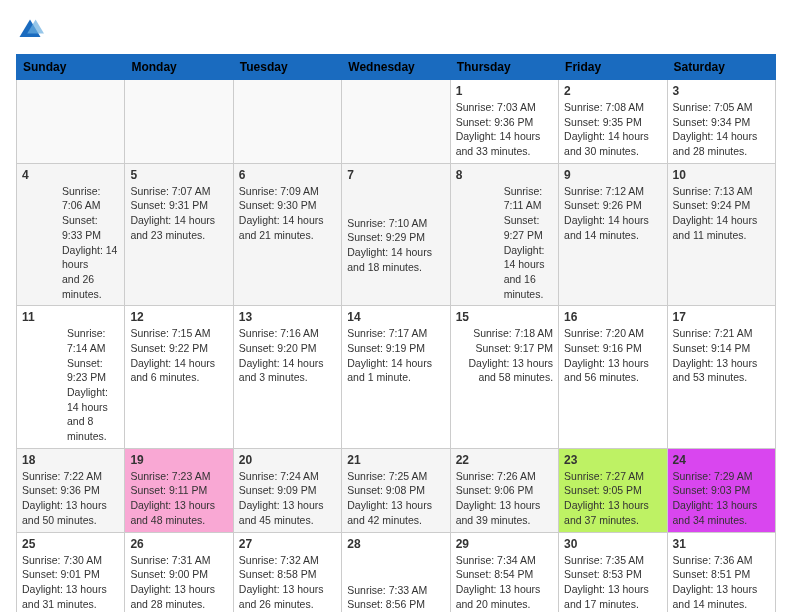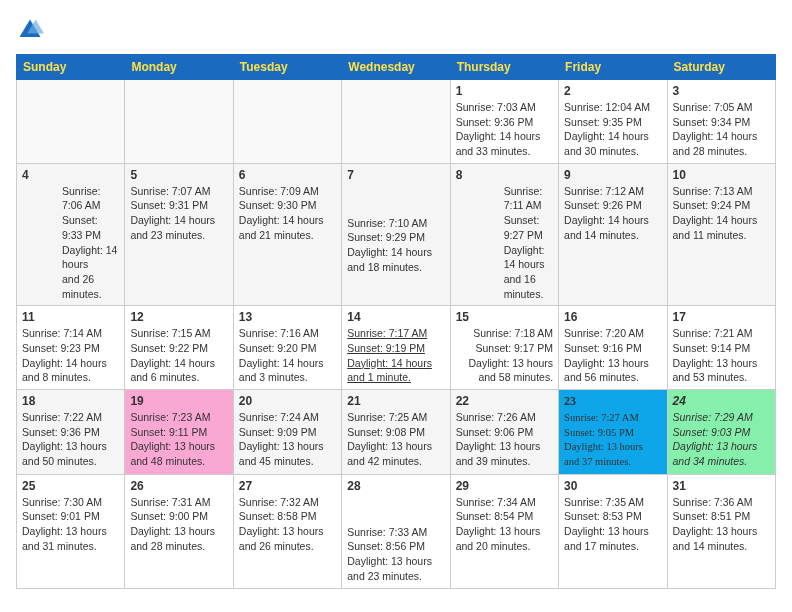--- a/index.html
+++ b/index.html
@@ -46,21 +46,21 @@
       font-size: 15px;
       color: #333;
     }
     .calendar {
       width: 100%;
       border-collapse: collapse;
       font-size: 11px;
     }
     .calendar th {
       background: #1a6bbf;
-      color: #fde047;
+      color: #000000;
       text-align: left;
       padding: 5px 6px;
       font-size: 12px;
       font-weight: bold;
       border: 1px solid #1a6bbf;
     }
     .calendar td {
       border: 1px solid #ccc;
       vertical-align: top;
       padding: 4px 5px;
@@ -127,21 +127,21 @@
         <td class="empty"></td>
         <td>
           <span class="day-num">1</span>
           <div class="day-info" style="white-space: pre-line;">Sunrise: 7:03 AM
 Sunset: 9:36 PM
 Daylight: 14 hours
 and 33 minutes.</div>
         </td>
         <td>
           <span class="day-num">2</span>
-          <div class="day-info" style="white-space: pre-line;">Sunrise: 12:04 AM
+          <div class="day-info" style="white-space: pre-line;">Sunrise: 7:08 AM
 Sunset: 9:35 PM
 Daylight: 14 hours
 and 30 minutes.</div>
         </td>
         <td>
           <span class="day-num">3</span>
           <div class="day-info" style="white-space: pre-line;">Sunrise: 7:05 AM
 Sunset: 9:34 PM
 Daylight: 14 hours
 and 28 minutes.</div>
@@ -194,42 +194,42 @@
           <span class="day-num">10</span>
           <div class="day-info" style="white-space: pre-line;">Sunrise: 7:13 AM
 Sunset: 9:24 PM
 Daylight: 14 hours
 and 11 minutes.</div>
         </td>
       </tr>
       <tr>
         <td>
           <span class="day-num">11</span>
-          <div class="day-info" style="white-space: pre-line;">Sunrise: 7:14 AM
+          <div class="day-info" style="white-space: pre-line; margin-left: 45px;">Sunrise: 7:14 AM
 Sunset: 9:23 PM
 Daylight: 14 hours
 and 8 minutes.</div>
         </td>
         <td>
           <span class="day-num">12</span>
           <div class="day-info" style="white-space: pre-line;">Sunrise: 7:15 AM
 Sunset: 9:22 PM
 Daylight: 14 hours
 and 6 minutes.</div>
         </td>
         <td>
           <span class="day-num">13</span>
           <div class="day-info" style="white-space: pre-line;">Sunrise: 7:16 AM
 Sunset: 9:20 PM
 Daylight: 14 hours
 and 3 minutes.</div>
         </td>
         <td>
           <span class="day-num">14</span>
-          <div class="day-info" style="white-space: pre-line; text-decoration: underline;">Sunrise: 7:17 AM
+          <div class="day-info" style="white-space: pre-line;">Sunrise: 7:17 AM
 Sunset: 9:19 PM
 Daylight: 14 hours
 and 1 minute.</div>
         </td>
         <td>
           <span class="day-num">15</span>
           <div class="day-info" style="white-space: pre-line; text-align: right;">Sunrise: 7:18 AM
 Sunset: 9:17 PM
 Daylight: 13 hours
 and 58 minutes.</div>
@@ -278,28 +278,28 @@
 Daylight: 13 hours
 and 42 minutes.</div>
         </td>
         <td style="background: rgb(245, 245, 245);">
           <span class="day-num">22</span>
           <div class="day-info" style="white-space: pre-line;">Sunrise: 7:26 AM
 Sunset: 9:06 PM
 Daylight: 13 hours
 and 39 minutes.</div>
         </td>
-        <td style="background: #0ea5e9; font-family: Liberation Serif, serif;">
+        <td style="background: #bef264;">
           <span class="day-num">23</span>
           <div class="day-info" style="white-space: pre-line;">Sunrise: 7:27 AM
 Sunset: 9:05 PM
 Daylight: 13 hours
 and 37 minutes.</div>
         </td>
-        <td style="background: #86efac; font-style: italic;">
+        <td style="background: #d946ef;">
           <span class="day-num">24</span>
           <div class="day-info" style="white-space: pre-line;">Sunrise: 7:29 AM
 Sunset: 9:03 PM
 Daylight: 13 hours
 and 34 minutes.</div>
         </td>
       </tr>
       <tr>
         <td>
           <span class="day-num">25</span>

